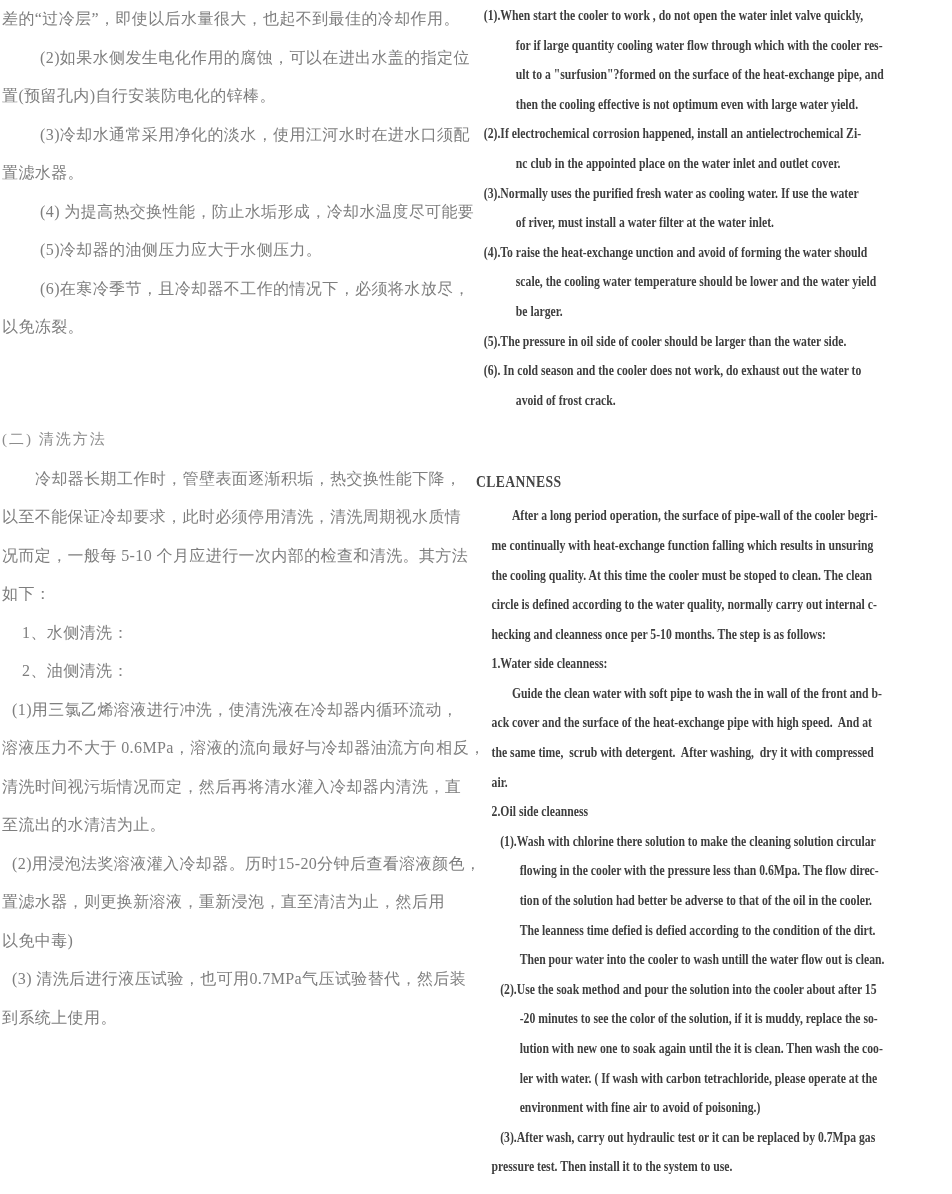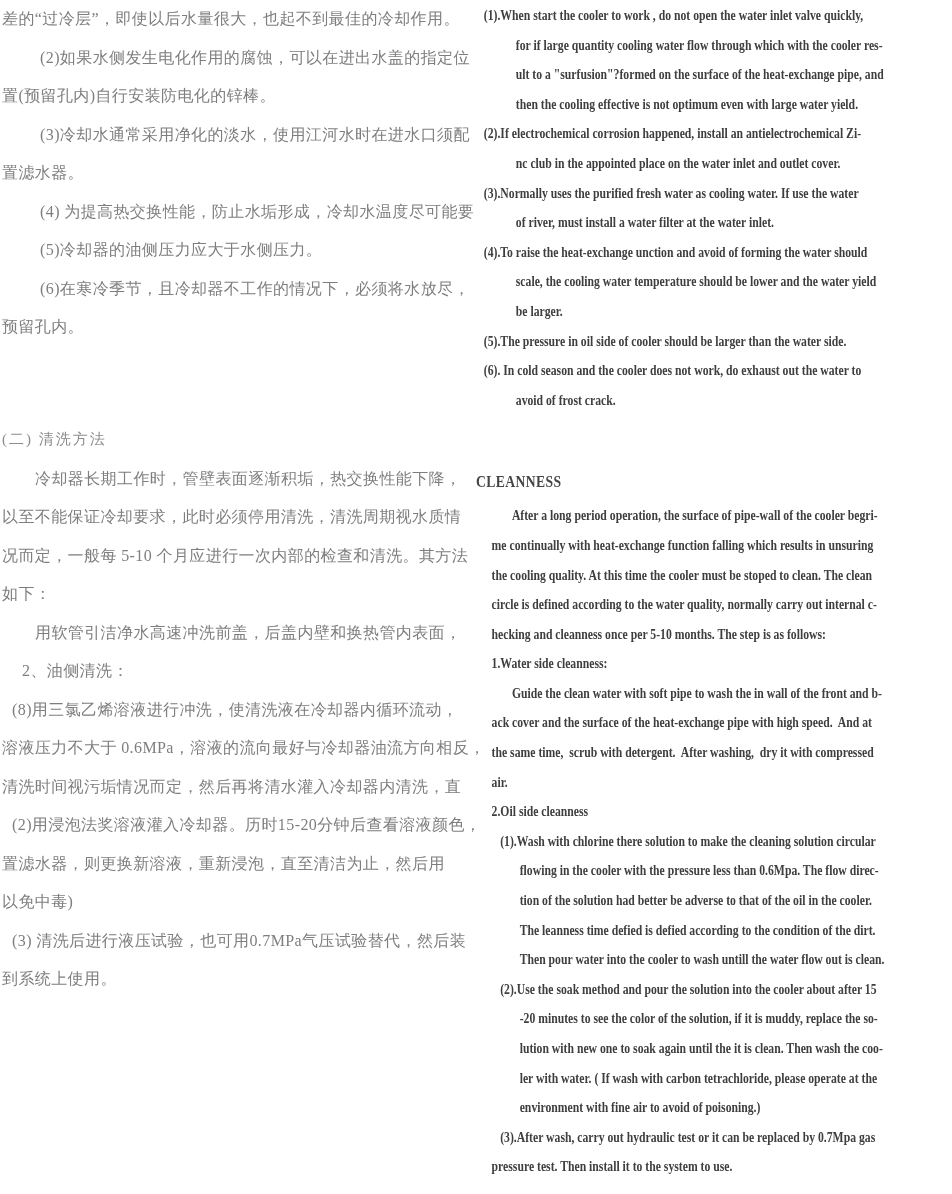--- a/index.html
+++ b/index.html
@@ -70,31 +70,32 @@
 <div class="page">
   <section class="col col-left">
       <div class="line l0">差的“过冷层”，即使以后水量很大，也起不到最佳的冷却作用。</div>
       <div class="line l1">(2)如果水侧发生电化作用的腐蚀，可以在进出水盖的指定位</div>
       <div class="line l0">置(预留孔内)自行安装防电化的锌棒。</div>
       <div class="line l1">(3)冷却水通常采用净化的淡水，使用江河水时在进水口须配</div>
       <div class="line l0">置滤水器。</div>
       <div class="line l1">(4) 为提高热交换性能，防止水垢形成，冷却水温度尽可能要</div>
       <div class="line l1">(5)冷却器的油侧压力应大于水侧压力。</div>
       <div class="line l1">(6)在寒冷季节，且冷却器不工作的情况下，必须将水放尽，</div>
-      <div class="line l0">预留孔内。</div>
+      <div class="line l0">以免冻裂。</div>
       <div class="line h-cn">(二) 清洗方法</div>
       <div class="line l4">冷却器长期工作时，管壁表面逐渐积垢，热交换性能下降，</div>
       <div class="line l0">以至不能保证冷却要求，此时必须停用清洗，清洗周期视水质情</div>
       <div class="line l0">况而定，一般每 5-10 个月应进行一次内部的检查和清洗。其方法</div>
       <div class="line l0">如下：</div>
-      <div class="line l4">用软管引洁净水高速冲洗前盖，后盖内壁和换热管内表面，</div>
+      <div class="line l2">1、水侧清洗：</div>
       <div class="line l2">2、油侧清洗：</div>
-      <div class="line l3">(8)用三氯乙烯溶液进行冲洗，使清洗液在冷却器内循环流动，</div>
+      <div class="line l3">(1)用三氯乙烯溶液进行冲洗，使清洗液在冷却器内循环流动，</div>
       <div class="line l0">溶液压力不大于 0.6MPa，溶液的流向最好与冷却器油流方向相反，</div>
       <div class="line l0">清洗时间视污垢情况而定，然后再将清水灌入冷却器内清洗，直</div>
+      <div class="line l0">至流出的水清洁为止。</div>
       <div class="line l3">(2)用浸泡法奖溶液灌入冷却器。历时15-20分钟后查看溶液颜色，</div>
       <div class="line l0">置滤水器，则更换新溶液，重新浸泡，直至清洁为止，然后用</div>
       <div class="line l0">以免中毒)</div>
       <div class="line l3">(3) 清洗后进行液压试验，也可用0.7MPa气压试验替代，然后装</div>
       <div class="line l0">到系统上使用。</div>
     </section>
   <section class="col col-right">
       <div class="line r1">(1).When start the cooler to work , do not open the water inlet valve quickly,</div>
       <div class="line r2">for if large quantity cooling water flow through which with the cooler res-</div>
       <div class="line r2">ult to a "surfusion"?formed on the surface of the heat-exchange pipe, and</div>

